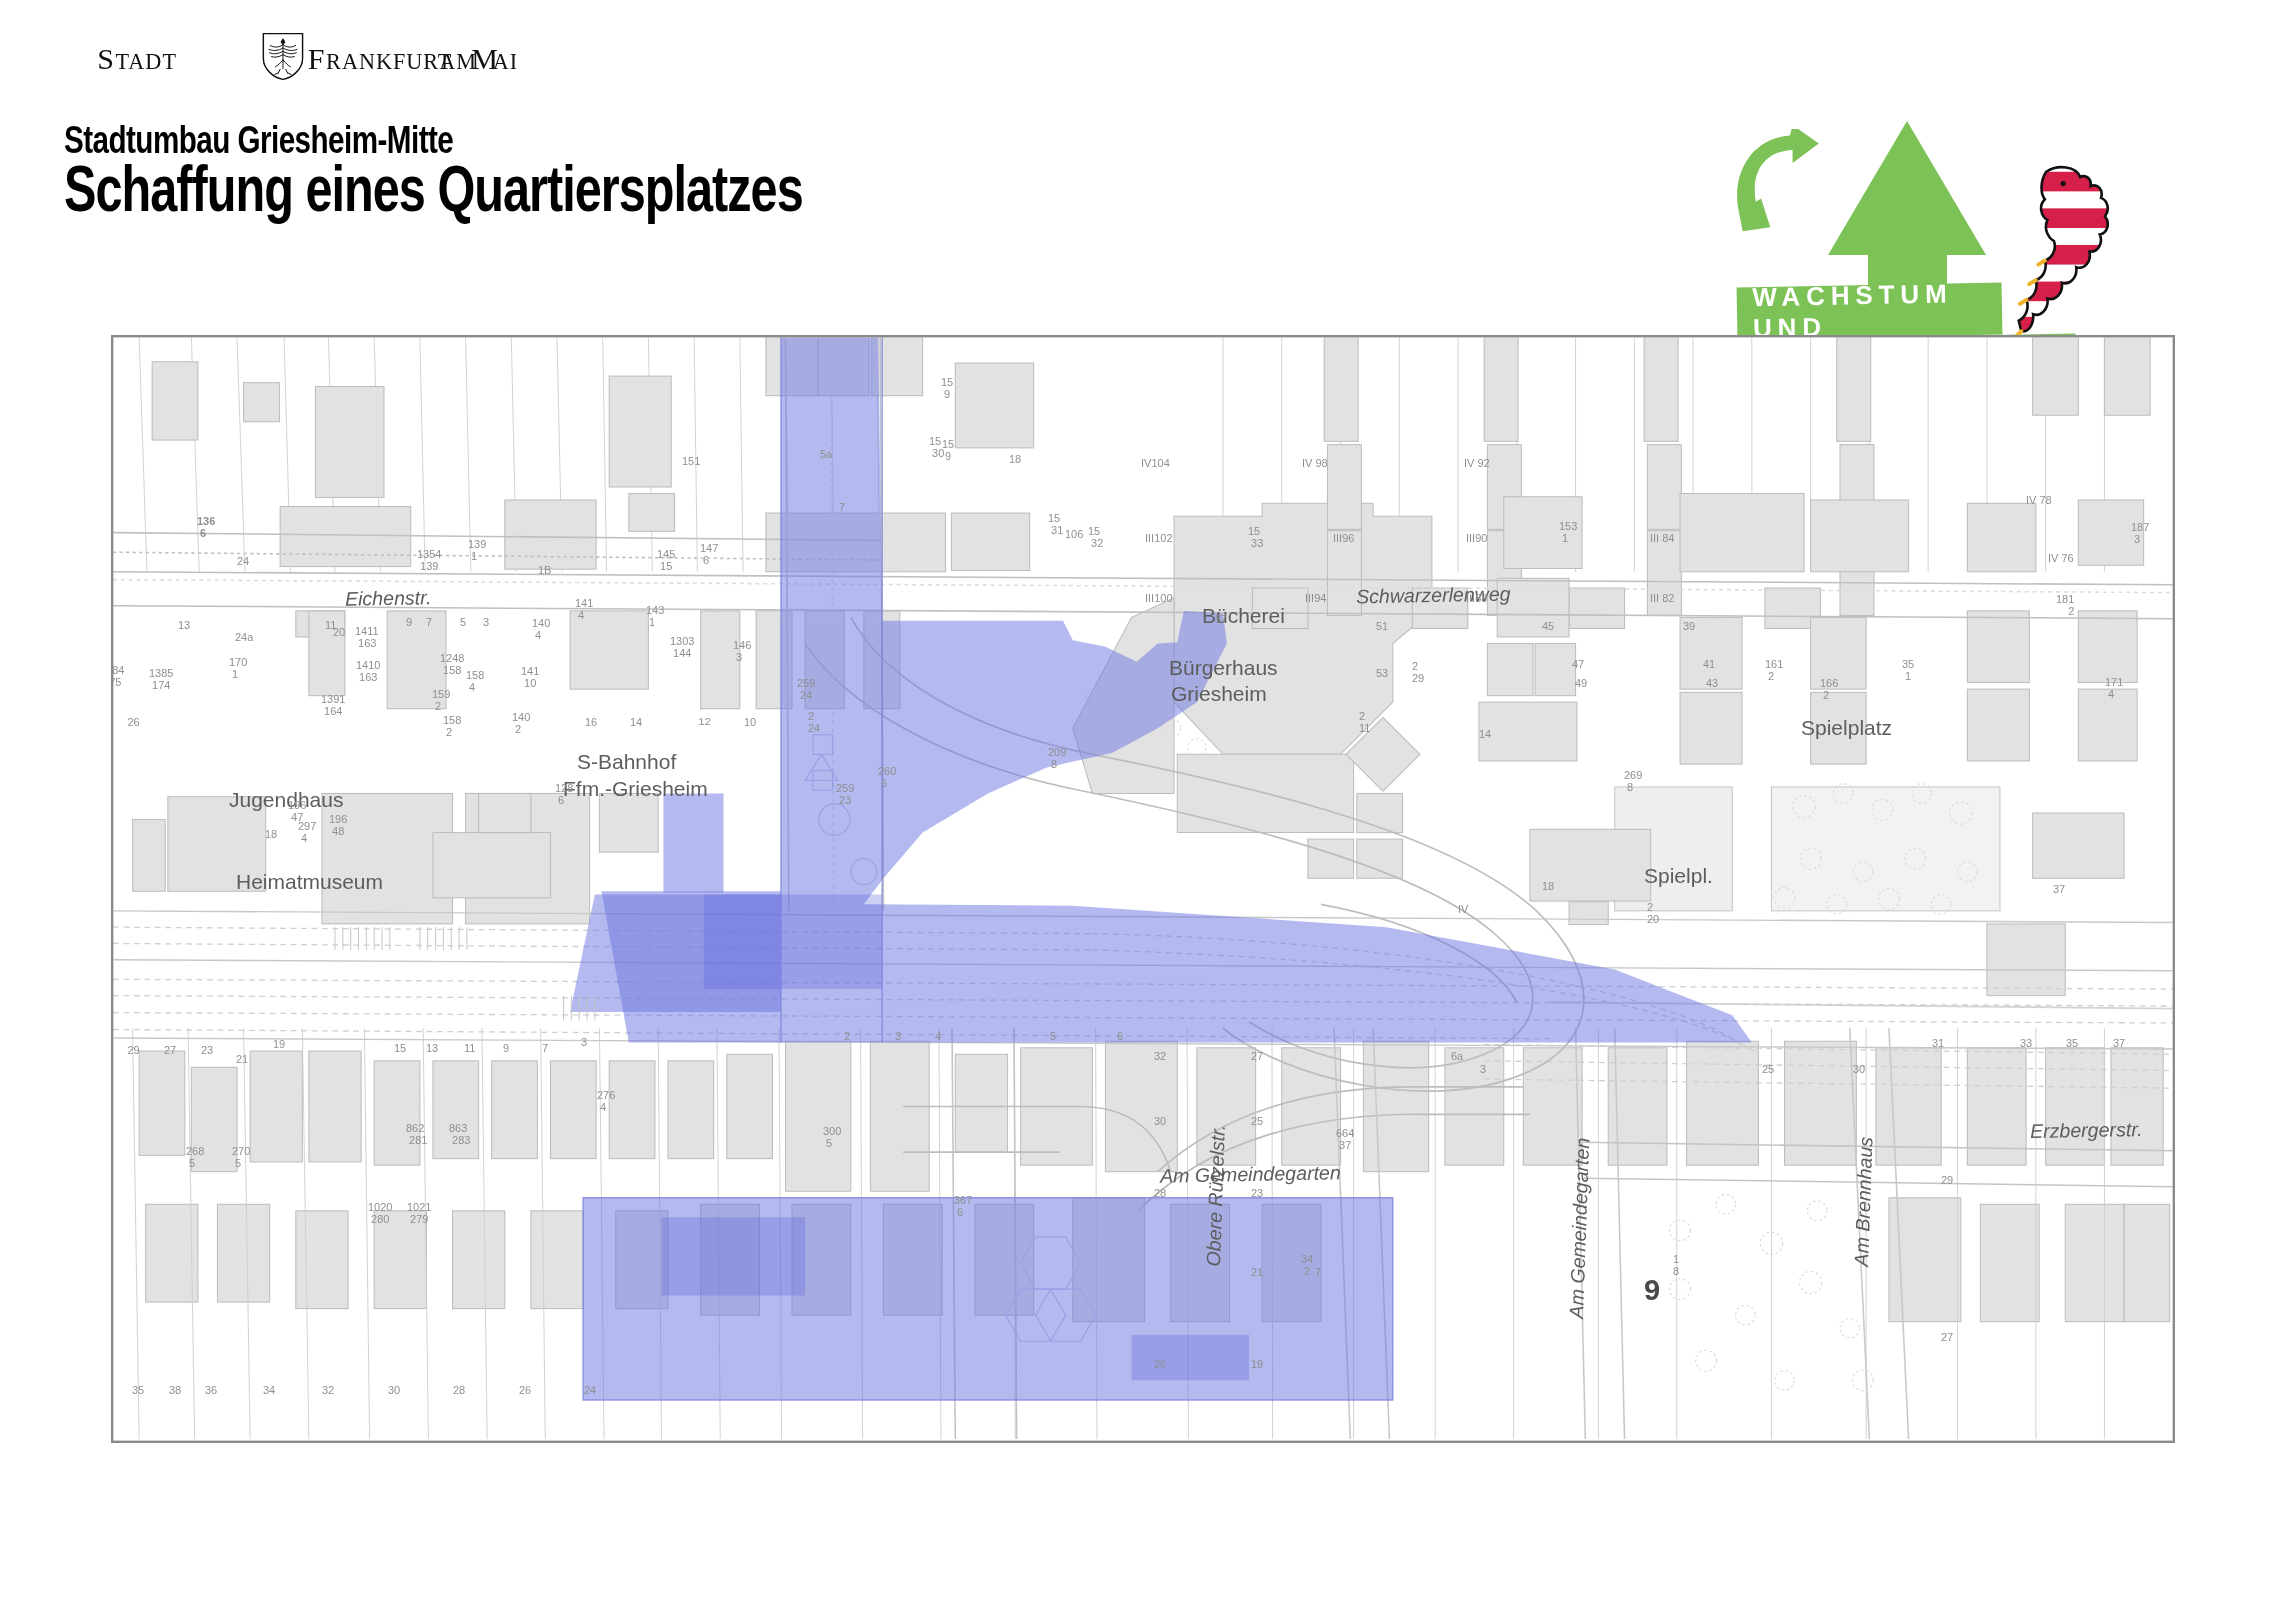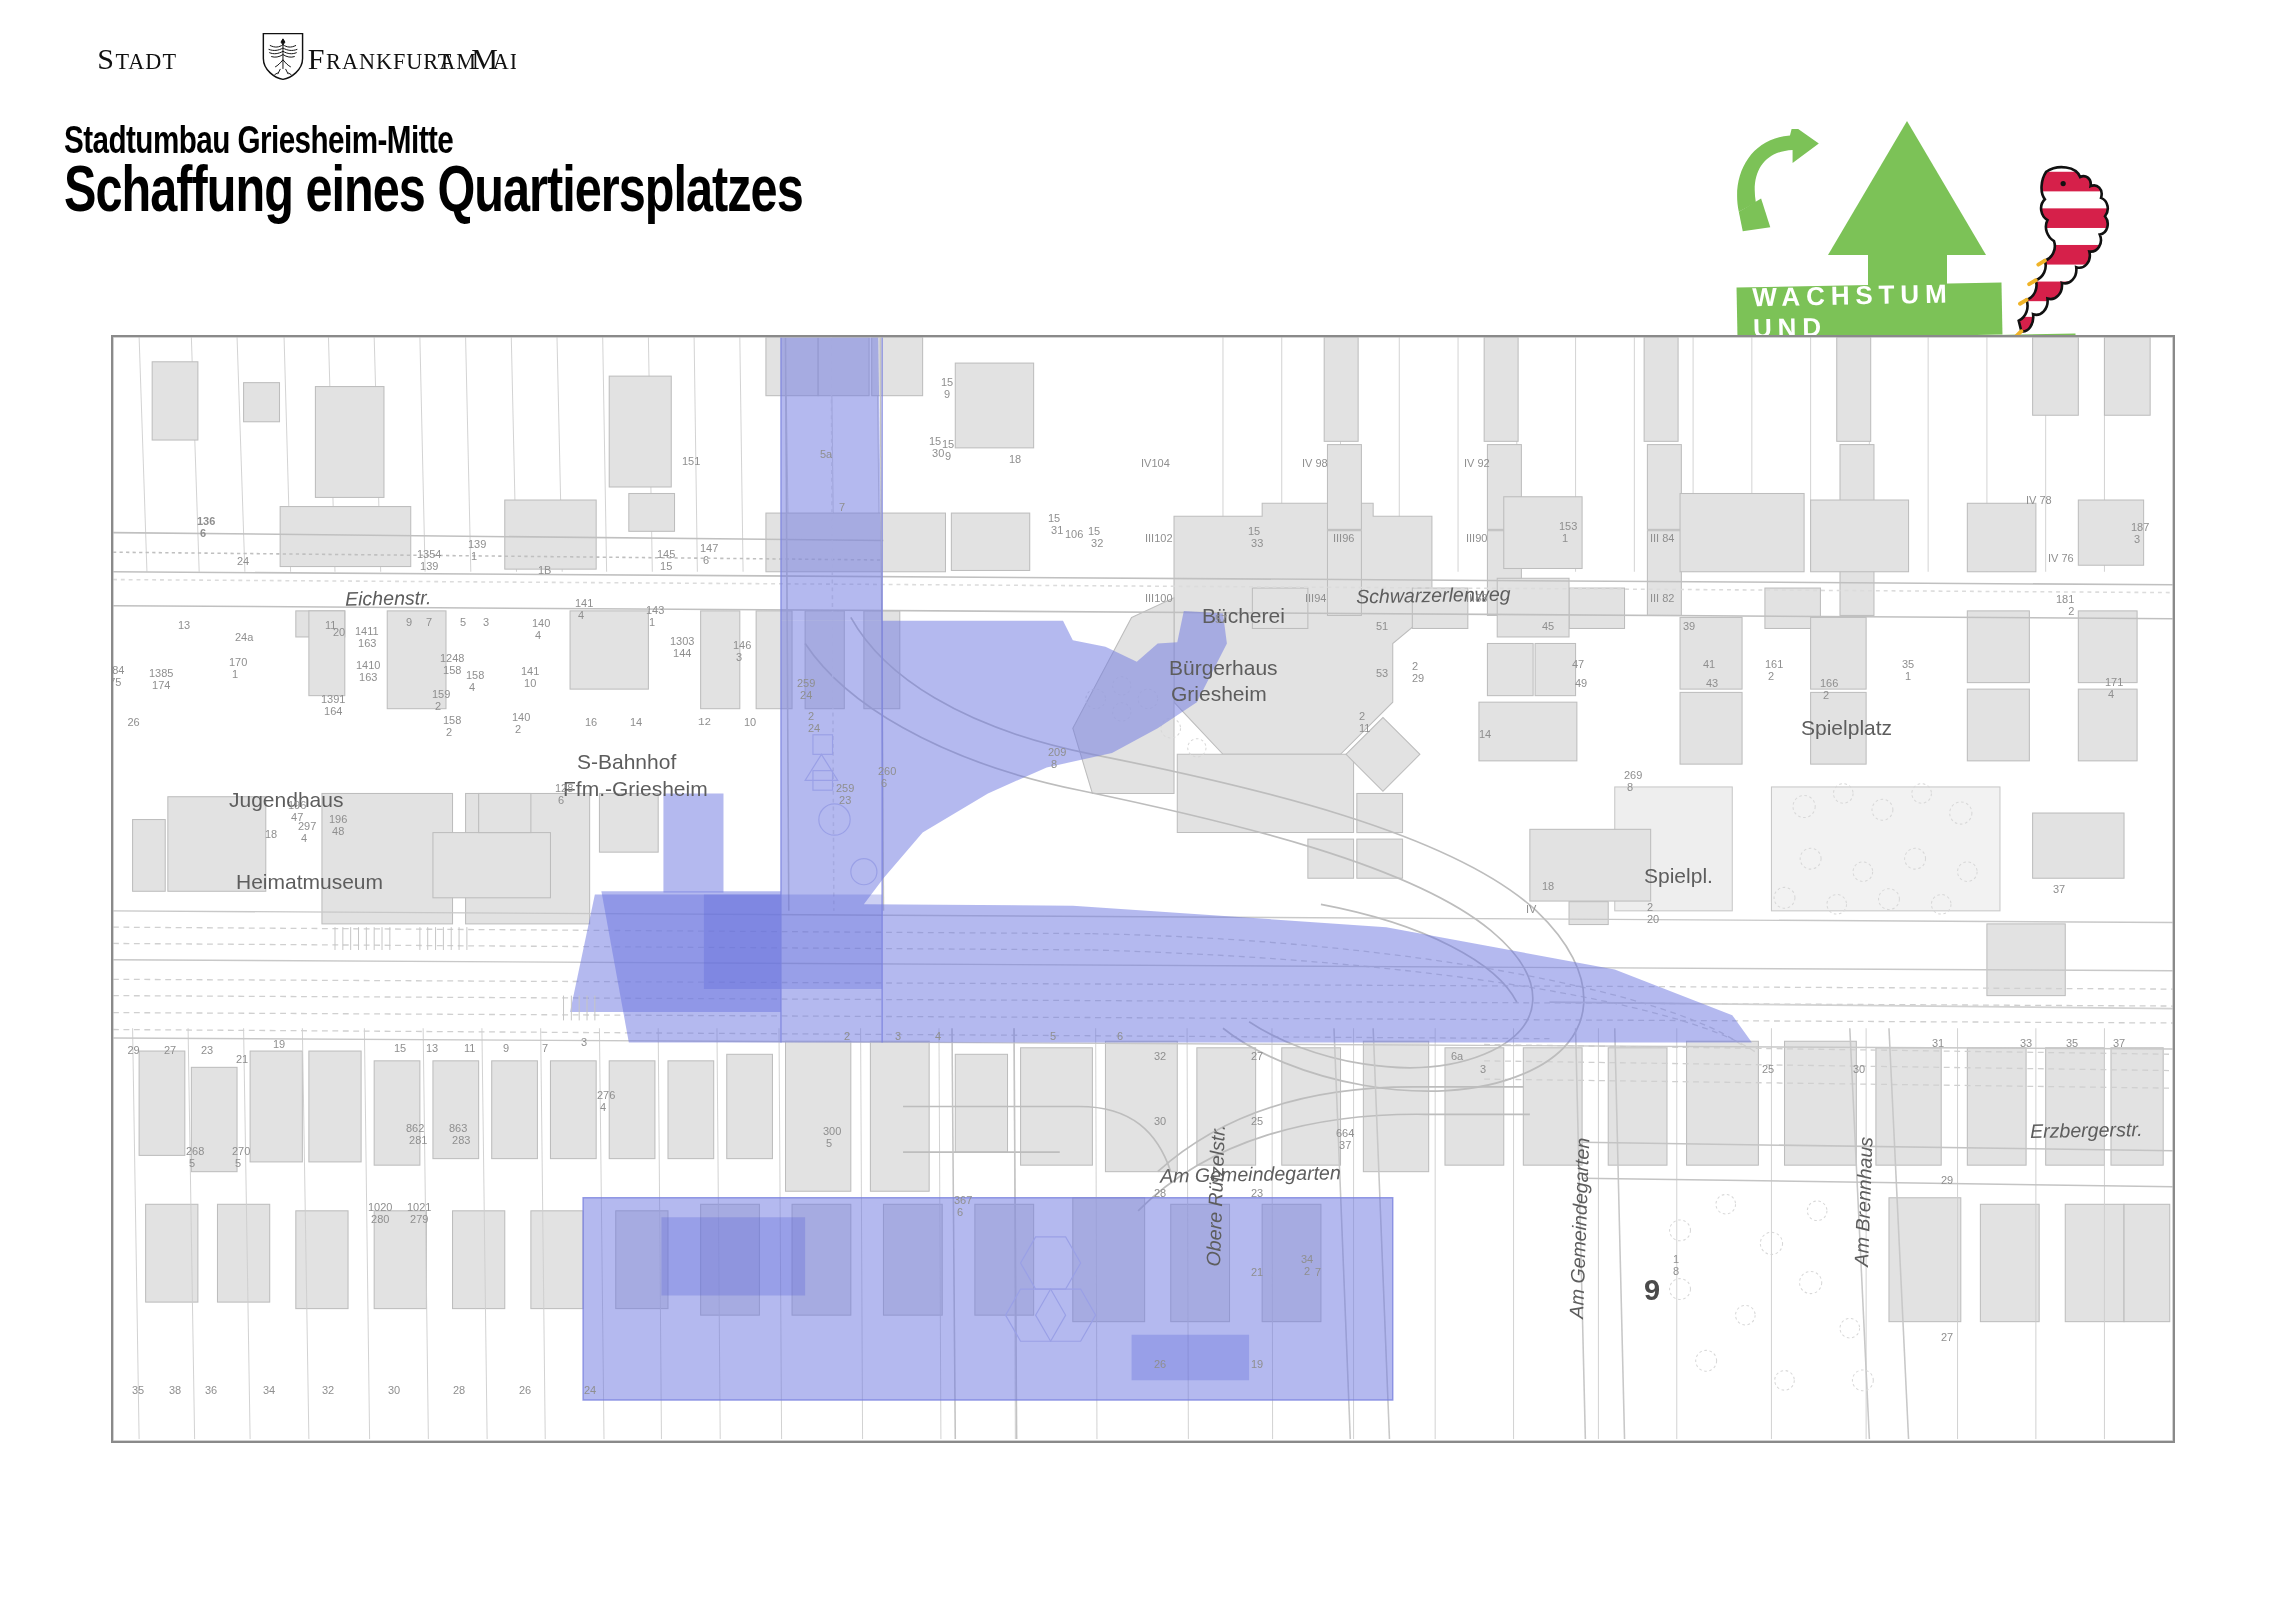--- a/index.html
+++ b/index.html
@@ -659,21 +659,21 @@
   <div class="mlabel num" style="left:1138px;top:929px;">21</div>
   <div class="mlabel num" style="left:1138px;top:1021px;">19</div>
   <div class="mlabel num" style="left:1041px;top:713px;">32</div>
   <div class="mlabel num" style="left:1041px;top:778px;">30</div>
   <div class="mlabel num" style="left:1041px;top:850px;">28</div>
   <div class="mlabel num" style="left:1041px;top:1021px;">26</div>
   <div class="mlabel num" style="left:1338px;top:713px;">6a</div>
   <div class="mlabel num" style="left:1202px;top:929px;">7</div>
   <div class="mlabel num" style="left:1188px;top:916px;">34<br>&nbsp;2</div>
   <div class="mlabel num" style="left:1429px;top:543px;">18</div>
-  <div class="mlabel num" style="left:1413px;top:566px;">IV</div>
+  <div class="mlabel num" style="left:1345px;top:566px;">IV</div>
   <div class="mlabel num" style="left:1534px;top:564px;">2<br>20</div>
   <div class="mlabel num" style="left:1940px;top:546px;">37</div>
   <div class="mlabel num" style="left:1367px;top:726px;">3</div>
   <div class="mlabel num" style="left:1649px;top:726px;">25</div>
   <div class="mlabel num" style="left:1740px;top:726px;">30</div>
   <div class="mlabel num" style="left:2061px;top:1047px;">30</div>
   <div class="mlabel num" style="left:19px;top:1047px;">35</div>
   <div class="mlabel num" style="left:56px;top:1047px;">38</div>
   <div class="mlabel num" style="left:92px;top:1047px;">36</div>
   <div class="mlabel num" style="left:150px;top:1047px;">34</div>

